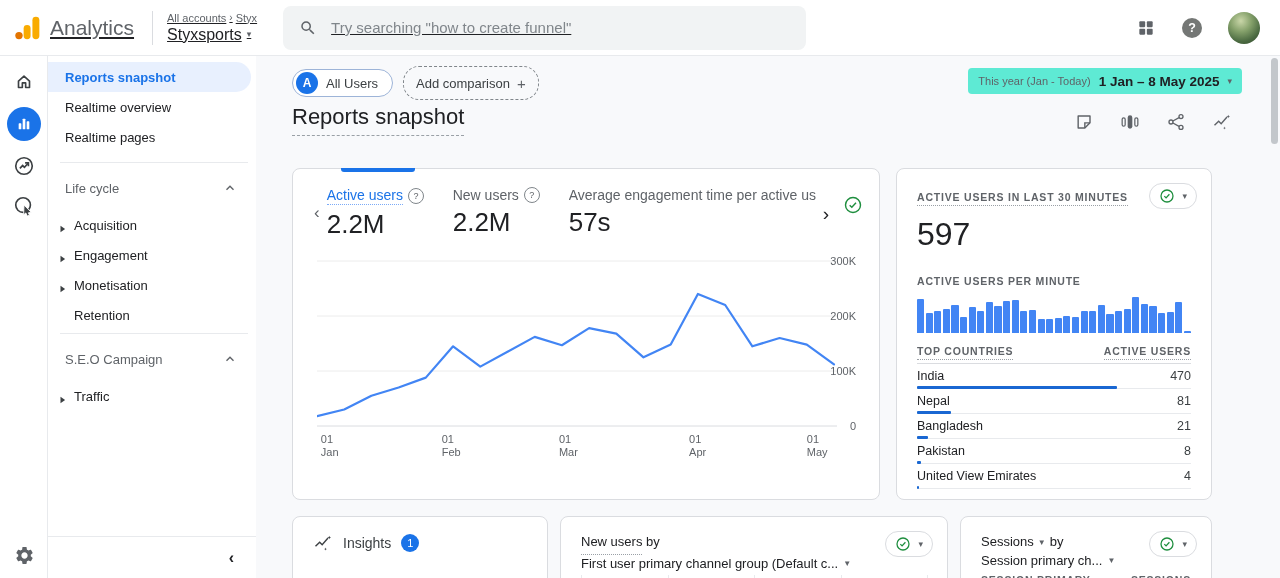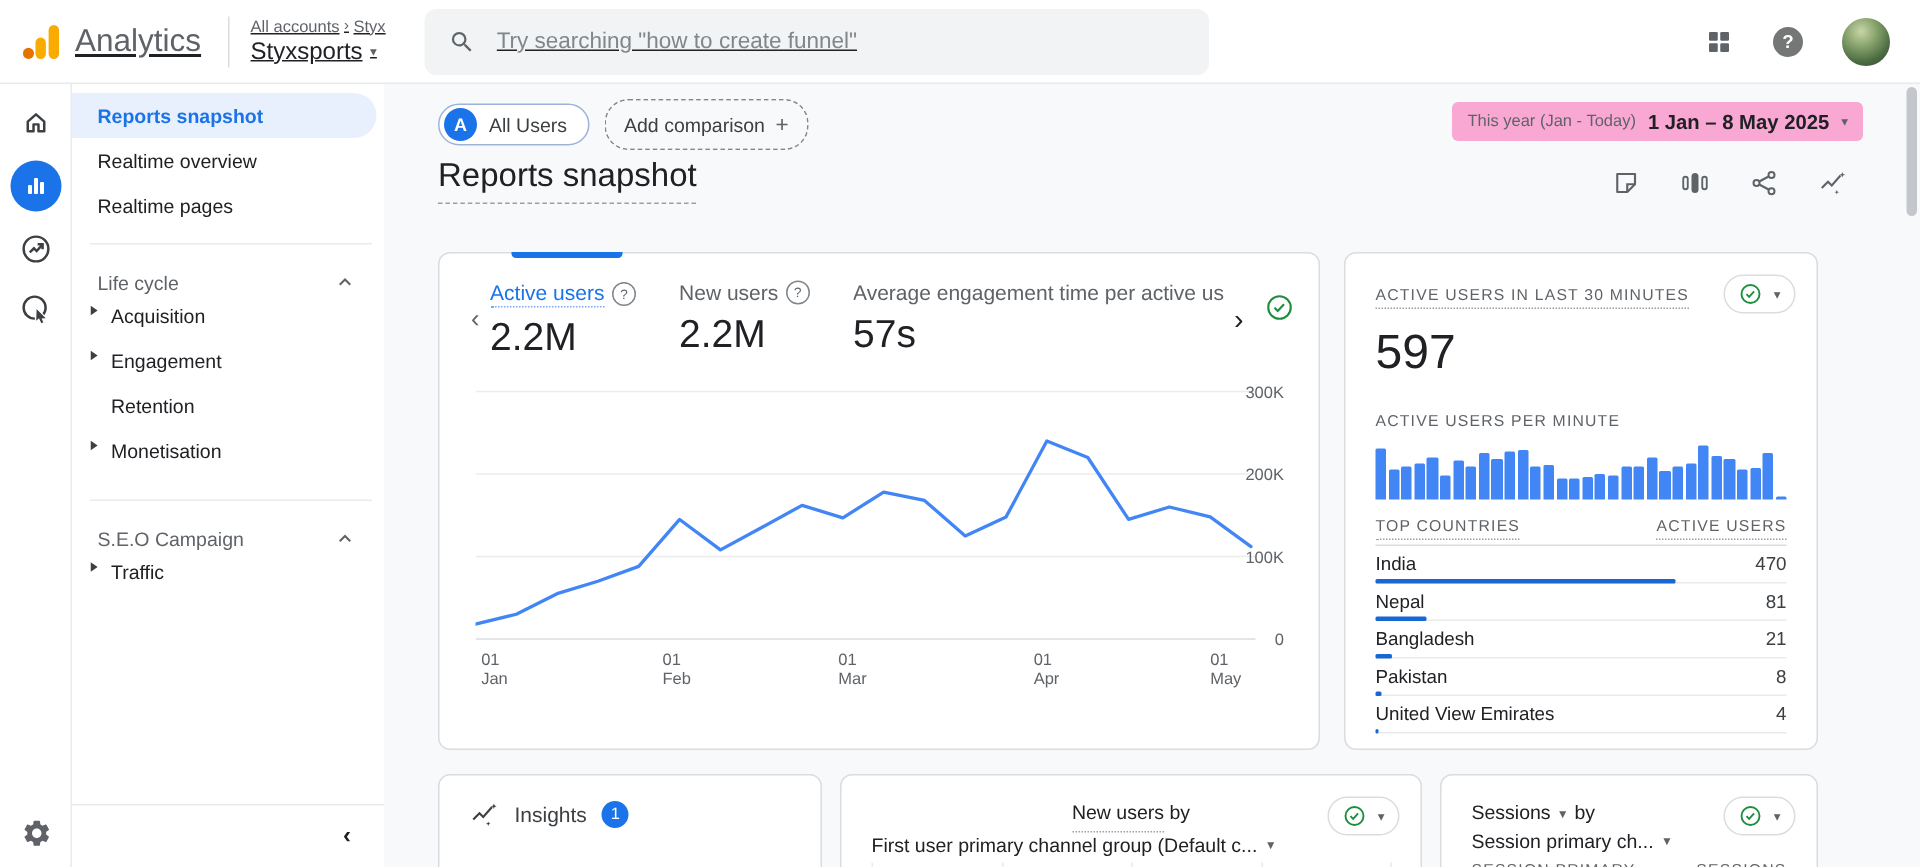--- a/index.html
+++ b/index.html
@@ -35,39 +35,39 @@
   .rail-sel{width:34px;height:34px;border-radius:50%;background:#1a73e8;display:flex;align-items:center;justify-content:center;}
   .rail-gear{position:absolute;bottom:12px;left:0;width:48px;display:flex;justify-content:center;cursor:pointer;}
 
   
   .sidebar{position:absolute;left:48px;top:56px;width:208px;height:522px;background:#fff;box-sizing:border-box;padding-top:6px;}
   .sb-item{height:30px;display:flex;align-items:center;padding-left:17px;font-size:13px;color:#202124;cursor:pointer;}
   .sb-item.sel{background:#e8f0fe;color:#1a73e8;border-radius:0 16px 16px 0;margin-right:5px;font-weight:bold;}
   .sb-div{height:1px;background:#e8eaed;margin:10px 8px 10px 12px;}
   .sb-section{height:30px;display:flex;align-items:center;justify-content:space-between;
               padding:0 20px 0 17px;font-size:13px;color:#5f6368;cursor:pointer;}
-  .sb-child{height:30px;display:flex;align-items:flex-start;padding-left:11px;gap:7px;font-size:13px;color:#202124;cursor:pointer;}
+  .sb-child{height:30px;display:flex;align-items:flex-end;padding-left:11px;gap:7px;font-size:13px;color:#202124;cursor:pointer;}
   .sb-child .spacer{width:8px;}
   .sb-foot{position:absolute;bottom:0;left:0;right:0;height:42px;border-top:1px solid #e8eaed;
            display:flex;align-items:center;justify-content:flex-end;padding-right:22px;box-sizing:border-box;}
   .collapse{font-size:16px;color:#202124;font-weight:bold;cursor:pointer;}
 
   
   .main{position:absolute;left:256px;top:56px;width:1024px;height:522px;background:#f8f9fb;}
   .chips{position:absolute;left:36px;top:10px;display:flex;gap:10px;align-items:center;}
   .chip-all{display:flex;align-items:center;gap:8px;height:28px;border:1px solid #9db4d8;border-radius:16px;
             background:#fff;padding:0 14px 0 3px;box-sizing:border-box;cursor:pointer;}
   .chip-a{width:22px;height:22px;border-radius:50%;background:#1a73e8;color:#fff;font-size:12px;font-weight:bold;
           display:flex;align-items:center;justify-content:center;}
   .chip-all .lbl{font-size:13px;color:#3c4043;}
   .chip-add{display:flex;align-items:center;gap:7px;height:28px;border:1px dashed #80868b;border-radius:16px;
             padding:16px 12px;box-sizing:border-box;font-size:13px;color:#3c4043;background:transparent;cursor:pointer;}
   .plus{color:#5f6368;font-size:15px;}
 
-  .datectl{position:absolute;right:38px;top:12px;height:26px;background:#f9a8d4;border-radius:4px;
+  .datectl{position:absolute;right:38px;top:12px;height:26px;background:#5eead4;border-radius:4px;
            display:flex;align-items:center;gap:8px;padding:0 10px;cursor:pointer;}
   .date-preset{font-size:11px;color:#5f6368;}
   .date-range{font-size:13.5px;color:#202124;font-weight:bold;}
 
   .title-row{position:absolute;left:36px;top:48px;right:48px;display:flex;align-items:flex-start;}
   .page-title{font-size:22px;color:#202124;border-bottom:1px dashed #9aa0a6;padding-bottom:5px;}
   .title-icons{margin-left:auto;display:flex;gap:26px;margin-top:8px;}
   .ticon{cursor:pointer;}
 
   .card{position:absolute;background:#fff;border:1px solid #dadce0;border-radius:8px;box-sizing:border-box;}
@@ -86,21 +86,21 @@
   .metric.sel .m-label .ltext{color:#1a73e8;border-bottom:1px dotted #7baaf7;padding-bottom:1px;}
   .metric .m-value{font-size:26px;color:#202124;margin-top:4px;}
   .qmark{width:14px;height:14px;border:1px solid #80868b;border-radius:50%;color:#5f6368;font-size:9px;
          display:inline-flex;align-items:center;justify-content:center;flex:none;}
   .m1{width:126px;}.m2{width:116px;}.m3{flex:1;overflow:hidden;}
   .ov-check{position:absolute;right:16px;top:26px;}
   .chart-wrap{position:absolute;left:24px;top:84px;width:540px;height:225px;}
 
   
   .rt-pad{padding:18px 20px 0 20px;position:relative;height:100%;box-sizing:border-box;}
-  .micro{font-size:10.5px;letter-spacing:.8px;color:#5f6368;font-weight:normal;text-align:right;}
+  .micro{font-size:10.5px;letter-spacing:.8px;color:#5f6368;font-weight:bold;text-align:right;}
   .dotted{border-bottom:1px dotted #9aa0a6;padding-bottom:2px;display:inline-block;}
   .quality-pill{position:absolute;right:14px;top:14px;display:flex;align-items:center;gap:7px;
                 border:1px solid #dadce0;border-radius:16px;padding:4px 9px;background:#fff;cursor:pointer;}
   .rt-value{font-size:32px;color:#202124;margin-top:10px;}
   .rt-sub{margin-top:18px;}
   .rt-bars{margin-top:8px;height:36px;display:flex;align-items:flex-end;gap:1.5px;}
   .rt-bar{flex:1;background:#4285f4;border-radius:1px 1px 0 0;}
   .rt-cols{margin-top:12px;display:flex;justify-content:space-between;align-items:flex-end;
            border-bottom:1px solid #dadce0;padding-bottom:3px;}
   .ct-row{position:relative;height:24px;display:flex;align-items:center;justify-content:space-between;
@@ -109,21 +109,21 @@
   .ct-bar{position:absolute;left:0;bottom:-1px;height:3px;background:#1967d2;border-radius:1px;}
   .rt-link{margin-top:10px;display:flex;justify-content:flex-end;align-items:center;gap:8px;
            color:#1a73e8;font-size:13px;font-weight:bold;cursor:pointer;}
 
   
   .bt-pad{padding:16px 20px;position:relative;height:100%;box-sizing:border-box;}
   .ins-head{display:flex;align-items:center;gap:10px;}
   .ins-title{font-size:14px;color:#3c4043;}
   .badge{width:18px;height:18px;border-radius:50%;background:#1a73e8;color:#fff;font-size:11px;
          display:flex;align-items:center;justify-content:center;}
-  .bt-title{font-size:13px;color:#202124;line-height:1.45;text-align:center;}
+  .bt-title{font-size:13px;color:#202124;line-height:1.45;}
   .bt-title .dim{color:#202124;display:flex;align-items:center;gap:5px;}
   .tiny-caret{color:#5f6368;font-size:8px;}
   .grid-cols{position:absolute;left:20px;right:20px;top:58px;bottom:0;}
   .gl{position:absolute;top:0;bottom:0;width:1px;background:#e8eaed;}
   .cut-headers{position:absolute;left:20px;right:20px;top:57px;display:flex;justify-content:space-between;}
 
   .scroll-thumb{position:absolute;right:2px;top:58px;width:7px;height:86px;background:#c3c7cb;border-radius:4px;}
 </style>
 </head>
 <body>
@@ -240,28 +240,28 @@
           </svg>
           <span>Acquisition</span>
         </div>
         <div class="sb-child">
           <svg width="8" height="8" viewBox="0 0 8 8">
             <path d="M1.5 0.8l4.6 3.2-4.6 3.2z" fill="#3c4043"></path>
           </svg>
           <span>Engagement</span>
         </div>
         <div class="sb-child">
+          <svg width="8" height="8" viewBox="0 0 8 8">
+            <path d="M1.5 0.8l4.6 3.2-4.6 3.2z" fill="#3c4043"></path>
+          </svg>
+          <span>Monetisation</span>
+        </div>
+        <div class="sb-child">
           <span class="spacer"></span>
           <span>Retention</span>
-        </div>
-        <div class="sb-child">
-          <svg width="8" height="8" viewBox="0 0 8 8">
-            <path d="M1.5 0.8l4.6 3.2-4.6 3.2z" fill="#3c4043"></path>
-          </svg>
-          <span>Monetisation</span>
         </div>
         <div class="sb-div"></div>
         <div class="sb-section">
           <span>S.E.O Campaign</span>
           <svg width="12" height="12" viewBox="0 0 12 12">
             <path d="M2.5 7.8L6 4.3l3.5 3.5" stroke="#5f6368" stroke-width="1.4" fill="none"></path>
           </svg>
         </div>
         <div class="sb-child">
           <svg width="8" height="8" viewBox="0 0 8 8">

